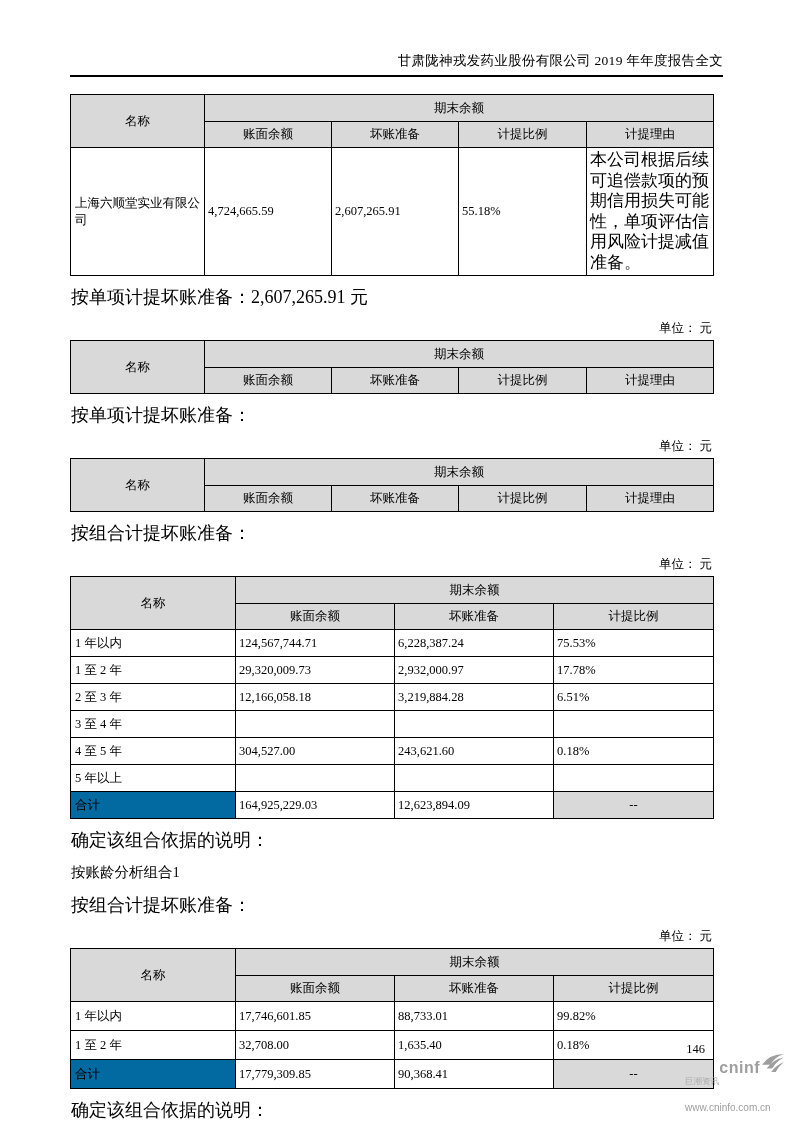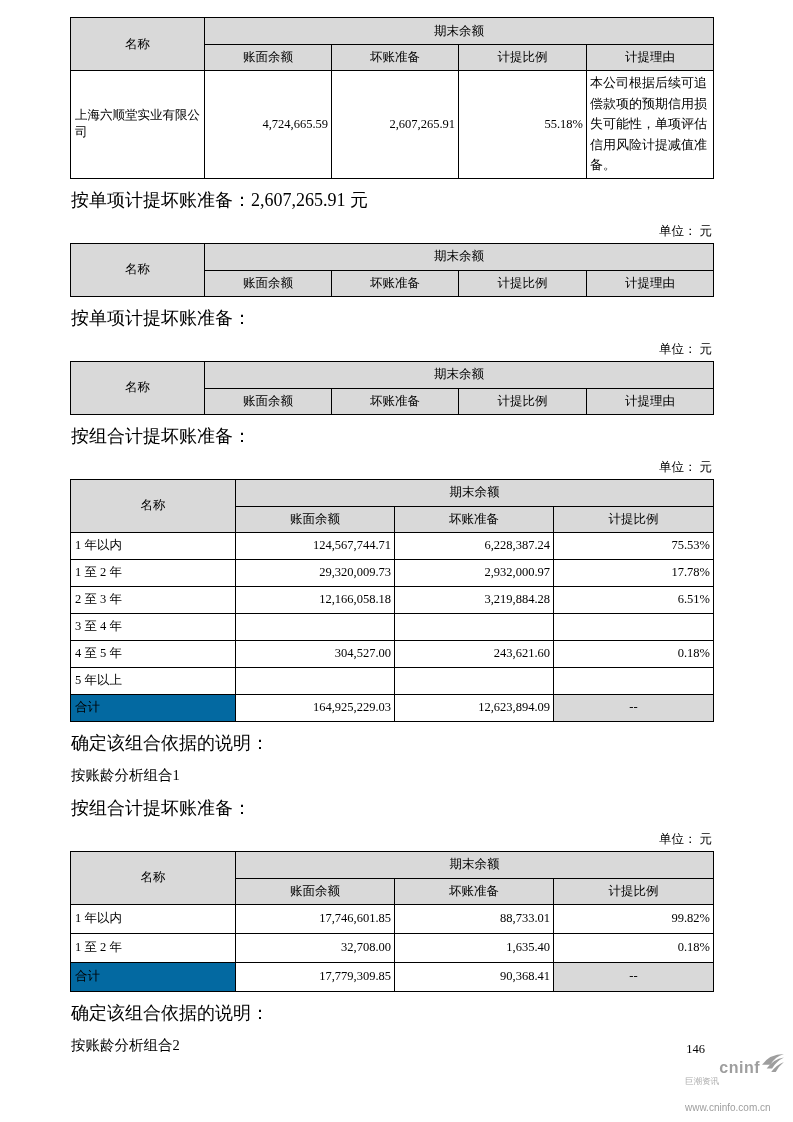--- a/index.html
+++ b/index.html
@@ -23,39 +23,42 @@
     font-size:12.5px; border:1.5px solid #000;
   }
   .tbl td { border:1px solid #000; overflow:hidden; vertical-align:middle; }
   .hdr { background:#d9d9d9; text-align:center; }
   tr.h27 td { height:27px; }
   tr.h26 td { height:26px; }
   tr.row27 td { height:27px; }
   tr.row29 td { height:29px; }
   tr.rowtall td { height:89px; }
   .cell-name { text-align:left; padding:2px 4px; }
-  .cell-num { text-align:right; padding:2px 3px; }
-  .cell-reason { text-align:left; padding:2px 3px; font-size:13px; line-height:20.5px; }
+  .cell-num { padding:2px 3px; }
+  .cell-reason { text-align:left; padding:2px 3px; font-size:17px; line-height:20.5px; }
   .total-label { background:#0369a1; text-align:left; padding:2px 4px; }
   .total-dash { background:#d9d9d9; text-align:center; }
   .page-num { position:absolute; top:1042px; right:88px; font-size:12.5px; }
   .cninfo {
     position:absolute; right:8px; bottom:9px; width:100px; 
     font-family:"Liberation Sans",sans-serif; line-height:1.1;
   }
   .cninfo .row1 { display:flex; align-items:flex-end; justify-content:flex-end; gap:1px; }
   .cninfo .brand { font-size:16px; font-weight:bold; color:#9e9e9e; letter-spacing:0.5px; }
   .cninfo .cn { font-size:8.5px; color:#ababab; margin:0 26px 16px 0; }
   .cninfo .url { font-size:10px; color:#9e9e9e; margin-top:1px; }
 </style>
 </head>
 <body>
 
 <div class="page">
 
+  <div class="page-header">
+    <span>甘肃陇神戎发药业股份有限公司 2019 年年度报告全文</span>
+  </div>
 
   <div class="content">
 
     <table class="tbl">
       <colgroup>
           <col style="width:134px">
           <col style="width:127px">
           <col style="width:127px">
           <col style="width:128px">
           <col style="width:127px">

